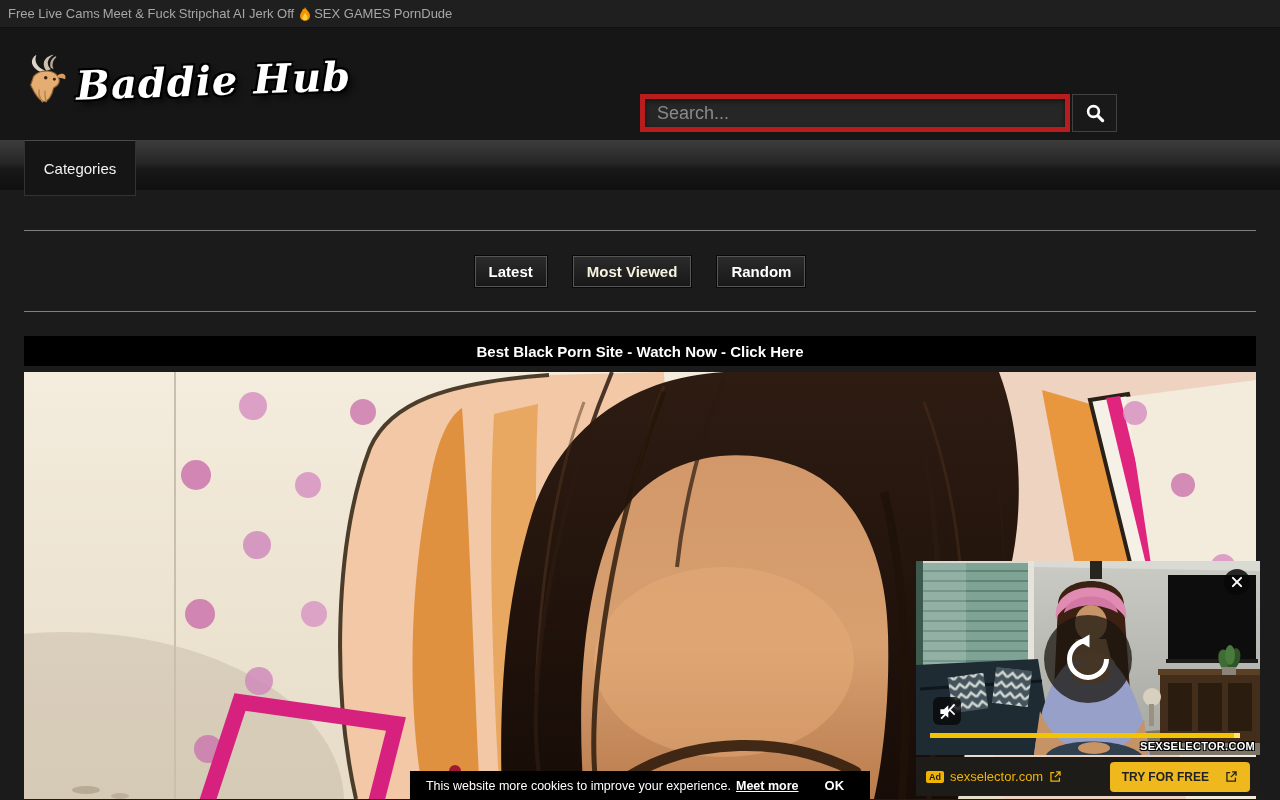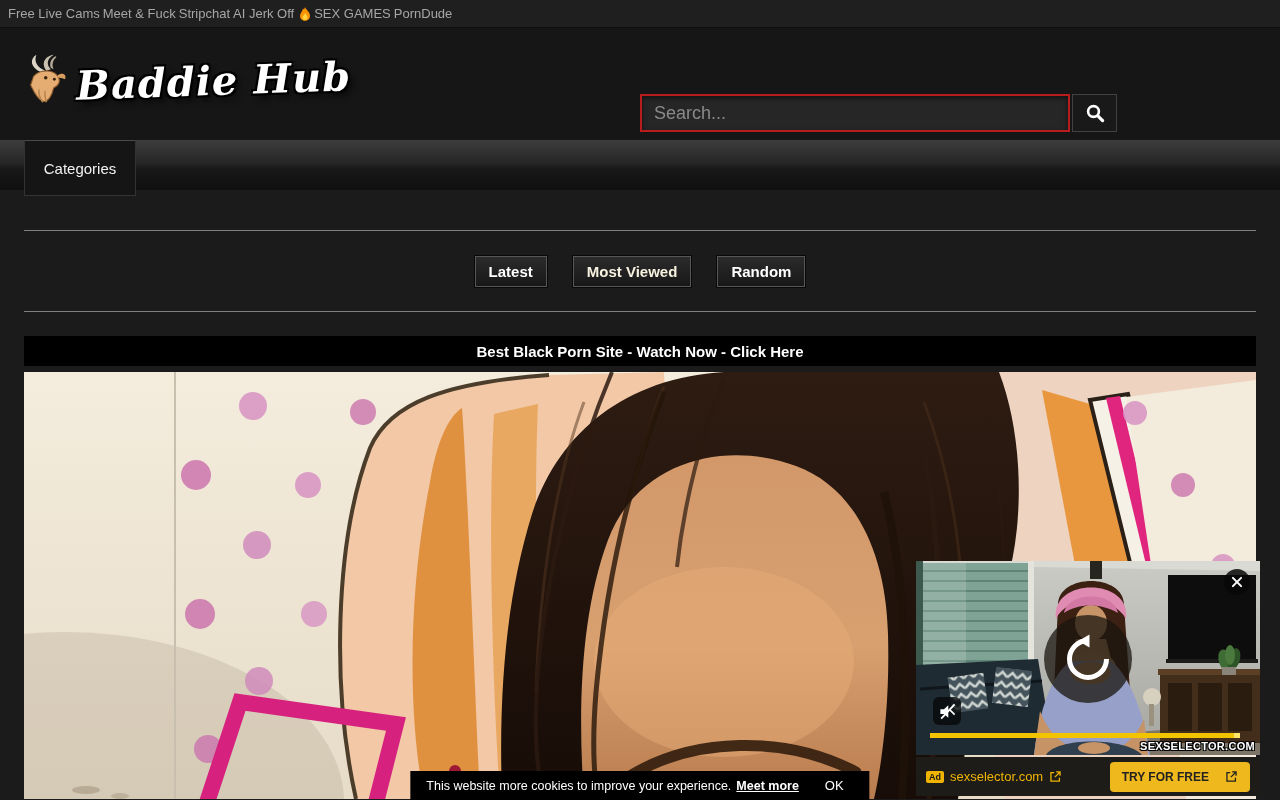--- a/index.html
+++ b/index.html
@@ -12,21 +12,21 @@
     align-items:center;padding:0 8px;gap:3px;}
   .topbar a{color:#a6a6a6;font-size:13px;display:flex;align-items:center;gap:5px;}
 
   
   .header{height:112px;background:#161616;position:relative;}
   .logo{position:absolute;left:22px;top:24px;display:flex;align-items:center;gap:8px;cursor:pointer;}
   .brand{font-family:"DejaVu Serif",serif;font-style:italic;font-weight:bold;font-size:40px;
     color:#fff;letter-spacing:1px;transform:rotate(-2deg);
     text-shadow:2px 2px 0 #000,-2px 2px 0 #000,2px -2px 0 #000,-2px -2px 0 #000,4px 5px 6px rgba(0,0,0,.65);}
   .search-wrap{position:absolute;left:640px;top:66px;display:flex;}
-  .search-input{width:430px;height:38px;background:#262626;border:2px solid #b91c1c;color:#cfcfcf;
+  .search-input{width:430px;height:38px;background:#262626;border:5px solid #b91c1c;color:#cfcfcf;
     font-size:18px;padding:0 12px;outline:none;box-shadow:inset 0 2px 5px rgba(0,0,0,.55);}
   .search-input::placeholder{color:#8a8a8a;}
   .search-btn{width:45px;height:38px;margin-left:2px;background:#191919;border:1px solid #424242;
     display:flex;align-items:center;justify-content:center;cursor:pointer;}
 
   
   .navbar{height:50px;background:linear-gradient(180deg,#3d3d3d 0%,#262626 46%,#181818 58%,#0f0f0f 100%);
     position:relative;z-index:3;}
   .categories-tab{position:absolute;left:24px;top:0;width:112px;height:56px;background:#151515;
     border:1px solid #333;border-top-color:#4a4a4a;display:flex;align-items:center;justify-content:center;
@@ -71,21 +71,21 @@
   .ad-domain{color:#f0b400;font-size:13px;cursor:pointer;}
   .ext-ico{display:flex;color:#f0b400;}
   .cta-btn{background:#efb81c;color:#222;font-weight:bold;font-size:12px;padding:8px 12px;
     border-radius:4px;border:none;display:flex;align-items:center;gap:16px;cursor:pointer;
     font-family:inherit;}
 
   
   .cookie-bar{position:absolute;left:50%;transform:translateX(-50%);bottom:0;height:29px;background:#000;
     color:#fff;display:flex;align-items:center;padding:0 16px;font-size:12.5px;z-index:7;white-space:nowrap;}
   .cookie-read{color:#fff;text-decoration:underline;font-weight:bold;margin-left:5px;cursor:pointer;}
-  .cookie-ok{background:#000;border:none;color:#fff;font-weight:normal;font-size:13px;margin-left:16px;
+  .cookie-ok{background:#000;border:none;color:#fff;font-weight:bold;font-size:13px;margin-left:16px;
     padding:4px 10px;cursor:pointer;font-family:inherit;}
 </style>
 </head>
 <body>
 
 <div class="topbar">
   <a href="#">
       <span>Free Live Cams</span>
     </a>
   <a href="#">

